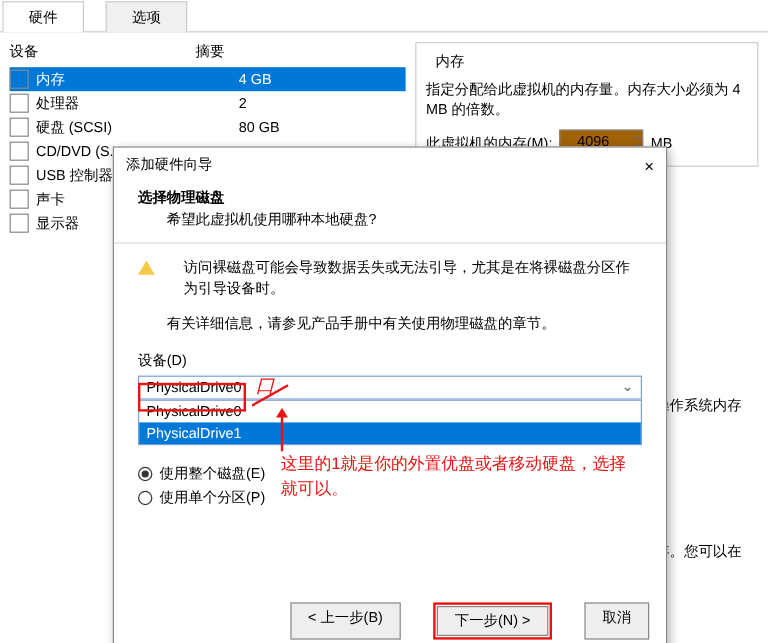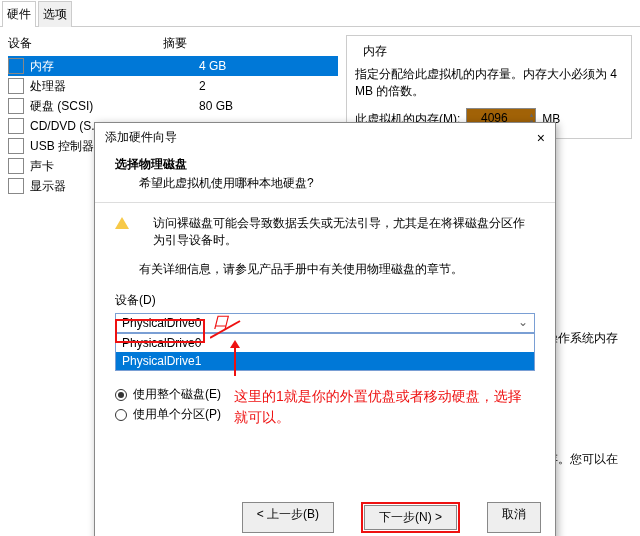--- a/index.html
+++ b/index.html
@@ -1,20 +1,20 @@
 <!DOCTYPE html>
 <html><head>
 <meta charset="utf-8">
 <style>
 * { box-sizing: border-box; margin: 0; padding: 0; }
 body { font-family: "Microsoft YaHei", Tahoma, sans-serif; font-size: 12px; background: #fff; color: #000; width: 640px; height: 536px; overflow: hidden; position: relative; }
 
 
 .tabs { display: flex; border-bottom: 1px solid #ccc; padding-left: 2px; }
-.tab { padding: 4px 4px; border: 1px solid #ccc; border-bottom: none; margin-right: 2px; background: #fff; position: relative; top: 1px; }
+.tab { padding: 4px 21px; border: 1px solid #ccc; border-bottom: none; margin-right: 18px; background: #fff; position: relative; top: 1px; }
 .tab.active { background: #fff; z-index: 2; }
 .tab:not(.active) { background: #f0f0f0; }
 
 
 .pane { display: flex; padding: 8px; gap: 8px; }
 .left { width: 330px; }
 .right { flex: 1; }
 .col-headers { display: flex; margin-bottom: 4px; }
 .ch-left { width: 155px; }
 .ch-right { flex: 1; }
@@ -52,21 +52,21 @@
 .wz-btns { position:absolute; bottom:10px; right:14px; display:flex; gap:27px; }
 .btn { border:1px solid #888; background:#eee; padding:3px 14px; }
 .redbox { border:2px solid #e11; padding:1px; }
 
 
 .anno-line1 { position:absolute; border:2px solid #e11; width:90px; height:24px; left:115px; top:319px; z-index:60; }
 .anno-slash { position:absolute; left:210px; top:318px; width:50px; height:30px; z-index:61; }
 .anno-label { position:absolute; left:213px; top:312px; font-family: "SimSun", monospace; font-size:16px; font-style:italic; color:#e11; z-index:62; }
 .anno-arrow { position:absolute; left:234px; top:344px; width:2px; height:32px; background:#e11; z-index:62; }
 .anno-arrow::before { content:""; position:absolute; top:-4px; left:-4px; border-left:5px solid transparent; border-right:5px solid transparent; border-bottom:8px solid #e11; }
-.anno-text { position:absolute; left:234px; top:386px; width:290px; color:#e11; font-size:14px; font-family:"SimSun",sans-serif; z-index:62; line-height:1.5; }
+.anno-text { position:absolute; left:234px; top:376px; width:290px; color:#e11; font-size:14px; font-family:"SimSun",sans-serif; z-index:62; line-height:1.5; }
 
 
 .footer { position:absolute; bottom:4px; left:0; right:0; text-align:center; font-size:12px; color:#444; }
 .footer .hicon { display:inline-block; width:14px; height:14px; background:#e11; color:#fff; border-radius:2px; font-size:10px; line-height:14px; margin-right:4px; }
 
 
 .frag { position:absolute; font-size:12px; }
 </style>
 </head>
 <body>

